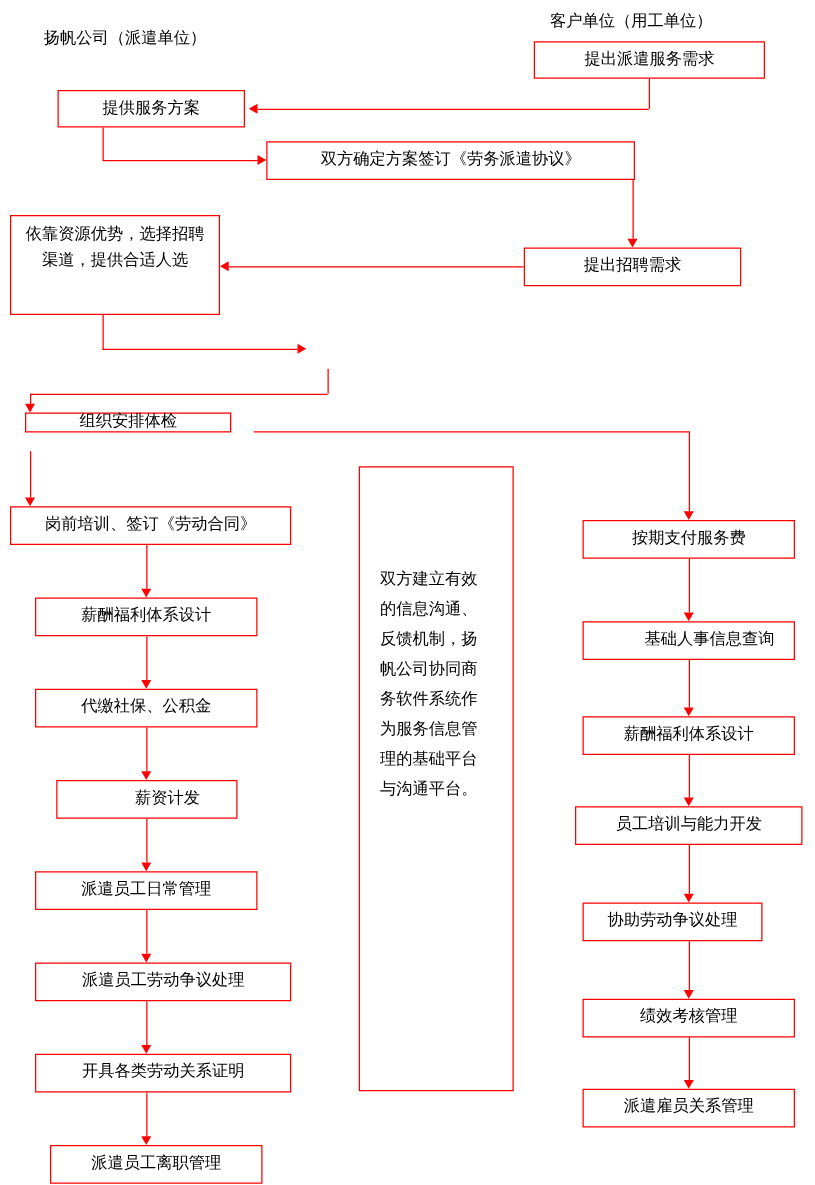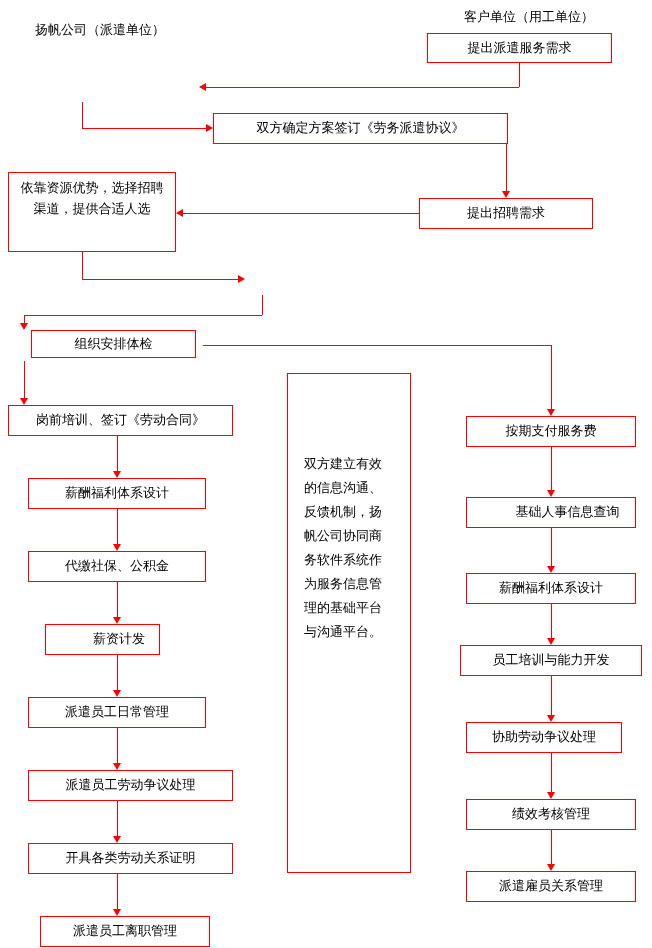--- a/index.html
+++ b/index.html
@@ -74,61 +74,62 @@
     border-bottom: 4px solid transparent;
     border-left: 7px solid #ff0000;
   }
 </style>
 </head>
 <body>
 
 <div id="canvas">
 
   <div class="hdr" style="left:35px; top:21px;">扬帆公司（派遣单位）</div>
-  <div class="hdr" style="left:464px; top:8px;">客户单位（用工单位）</div>
+  <div class="hdr" style="left:440px; top:8px;">客户单位（用工单位）</div>
 
   <div class="node" style="left:427px; top:33px; width:185px; height:30px;">提出派遣服务需求</div>
 
+  <div class="node" style="left:46px; top:72px; width:150px; height:30px;">提供服务方案</div>
 
   <div class="node" style="left:213px; top:113px; width:295px; height:31px;">双方确定方案签订《劳务派遣协议》</div>
 
   <div class="node" style="left:419px; top:198px; width:174px; height:31px;">提出招聘需求</div>
 
   <div class="node multi" style="left:8px; top:172px; width:168px; height:80px;">依靠资源优势，选择招聘渠道，提供合适人选</div>
 
 
-  <div class="node" style="left:31px; top:330px; width:165px; height:28px;">组织安排体检</div>
+  <div class="node" style="left:20px; top:330px; width:165px; height:16px;">组织安排体检</div>
 
   <div class="node" style="left:8px; top:405px; width:225px; height:31px;">岗前培训、签订《劳动合同》</div>
 
   <div class="node" style="left:28px; top:478px; width:178px; height:31px;">薪酬福利体系设计</div>
 
   <div class="node" style="left:28px; top:551px; width:178px; height:31px;">代缴社保、公积金</div>
 
-  <div class="node" style="left:45px; top:624px; width:115px; height:31px;padding-left:37px;">薪资计发</div>
+  <div class="node" style="left:45px; top:624px; width:145px; height:31px;padding-left:37px;">薪资计发</div>
 
   <div class="node" style="left:28px; top:697px; width:178px; height:31px;">派遣员工日常管理</div>
 
   <div class="node" style="left:28px; top:770px; width:205px; height:31px;">派遣员工劳动争议处理</div>
 
   <div class="node" style="left:28px; top:843px; width:205px; height:31px;">开具各类劳动关系证明</div>
 
   <div class="node" style="left:40px; top:916px; width:170px; height:31px;">派遣员工离职管理</div>
 
   <div class="node tall" style="left:287px; top:373px; width:124px; height:500px;">双方建立有效的信息沟通、反馈机制，扬帆公司协同商务软件系统作为服务信息管理的基础平台与沟通平台。</div>
 
   <div class="node" style="left:466px; top:416px; width:170px; height:31px;">按期支付服务费</div>
 
   <div class="node" style="left:466px; top:497px; width:170px; height:31px;padding-left:37px;">基础人事信息查询</div>
 
   <div class="node" style="left:466px; top:573px; width:170px; height:31px;">薪酬福利体系设计</div>
 
   <div class="node" style="left:460px; top:645px; width:182px; height:31px;">员工培训与能力开发</div>
 
-  <div class="node" style="left:466px; top:722px; width:156px; height:31px;text-align:center;">协助劳动争议处理</div>
+  <div class="node" style="left:466px; top:722px; width:144px; height:31px;text-align:center;">协助劳动争议处理</div>
 
   <div class="node" style="left:466px; top:799px; width:170px; height:31px;">绩效考核管理</div>
 
   <div class="node" style="left:466px; top:871px; width:170px; height:31px;">派遣雇员关系管理</div>
 
   <div class="ln v" style="left:519px; top:63px; height:24px;"></div>
   <div class="ln h" style="left:206px; top:87px; width:313px;"></div>
   <div class="arw left" style="left:199px; top:83px;"></div>
 
   <div class="ln v" style="left:82px; top:102px; height:26px;"></div>

